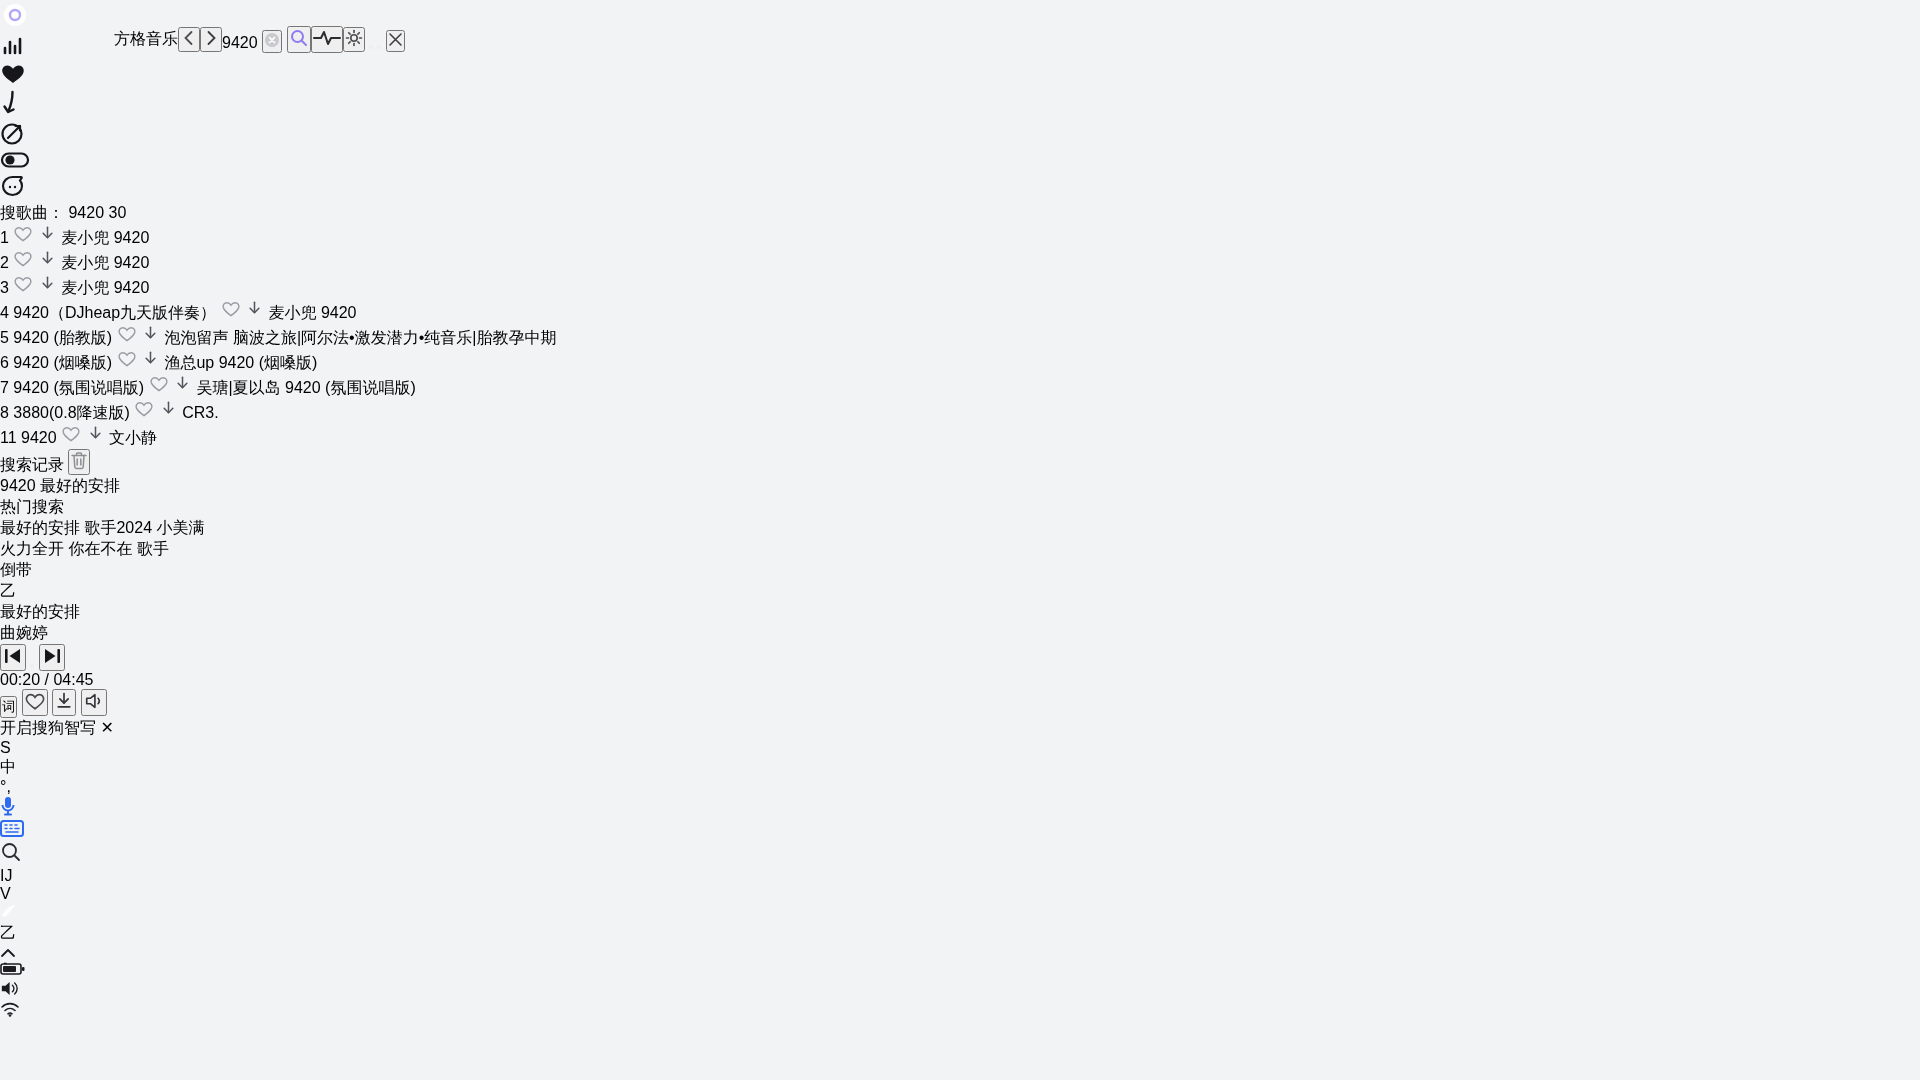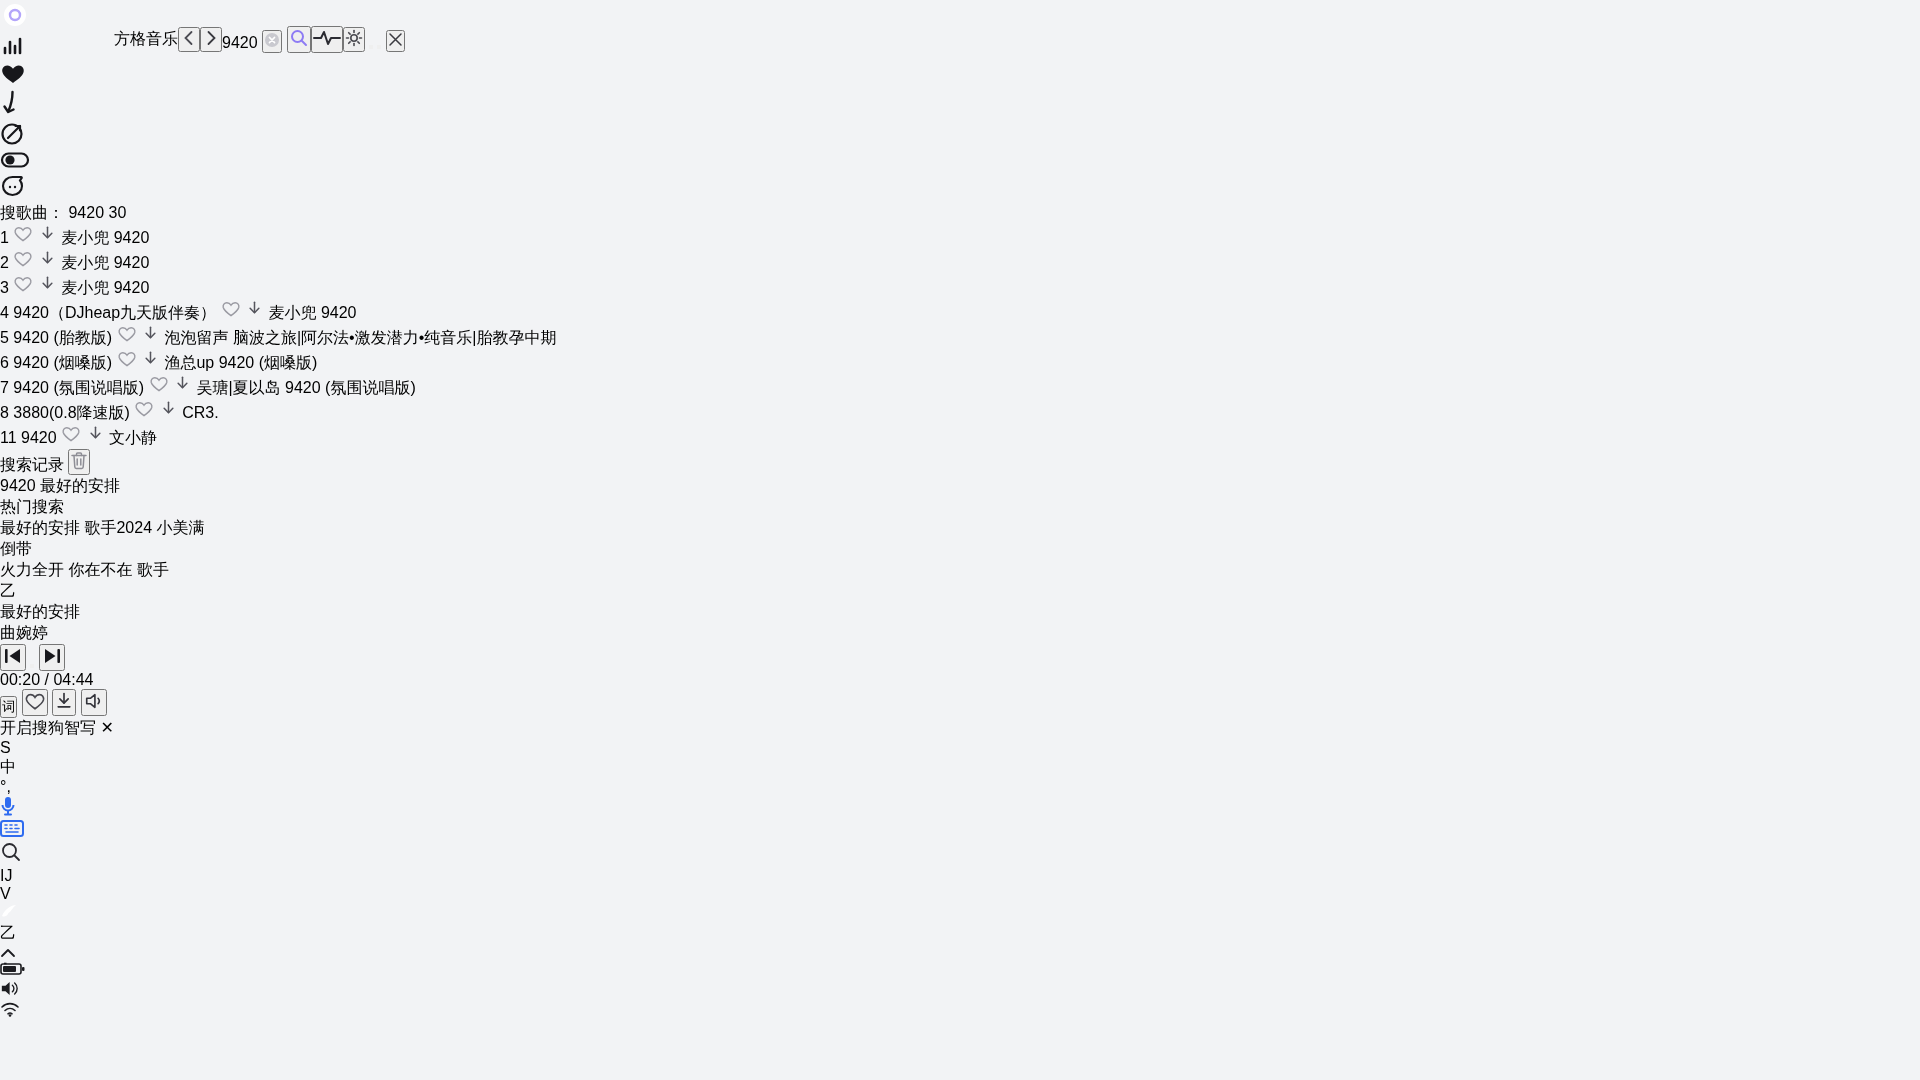--- a/index.html
+++ b/index.html
@@ -433,27 +433,27 @@
     <div class="dd-gap"></div>
     <div class="dd-head">
       <span class="dd-bar"></span>
       <span class="dd-title">热门搜索</span>
     </div>
     <div class="tagrow">
       <span class="tag">最好的安排</span>
       <span class="tag">歌手2024</span>
       <span class="tag">小美满</span>
     </div>
-    <div class="tagrow last">
-      <span class="tag">倒带</span>
-    </div>
     <div class="tagrow">
       <span class="tag">火力全开</span>
       <span class="tag">你在不在</span>
       <span class="tag">歌手</span>
+    </div>
+    <div class="tagrow last">
+      <span class="tag">倒带</span>
     </div>
   </div>
 
   <div class="float-tab">
     <span>乙</span>
   </div>
 
   <footer class="playerbar">
     <div class="progress-track">
       <div class="progress-fill"></div>
@@ -476,21 +476,21 @@
       <button class="pc-btn">
         <svg width="22" height="20" viewBox="0 0 22 20">
             <path d="M4 3 L14.5 10 L4 17 Z" fill="#17171b"></path>
             <rect x="16.4" y="3" width="2.6" height="14" rx="1" fill="#17171b"></rect>
           </svg>
       </button>
     </div>
     <div class="ptime">
       <span>00:20</span>
       <span>/</span>
-      <span>04:44</span>
+      <span>04:45</span>
     </div>
     <div class="picons">
       <button class="pic-btn"><span class="lyric-box">词</span></button>
       <button class="pic-btn">
         <svg width="22" height="20" viewBox="0 0 24 22">
             <path d="M12 19.5 C7.5 16.3 3.6 13.4 2.7 9.8 2 6.7 4 4 7 4 c2.1 0 3.9 1.2 5 3 1.1-1.8 2.9-3 5-3 3 0 5 2.7 4.3 5.8 C20.4 13.4 16.5 16.3 12 19.5 Z" fill="none" stroke="#47474e" stroke-width="1.8"></path>
           </svg>
       </button>
       <button class="pic-btn">
         <svg width="20" height="20" viewBox="0 0 24 24" fill="none" stroke="#33333a" stroke-width="2" stroke-linecap="round" stroke-linejoin="round">

